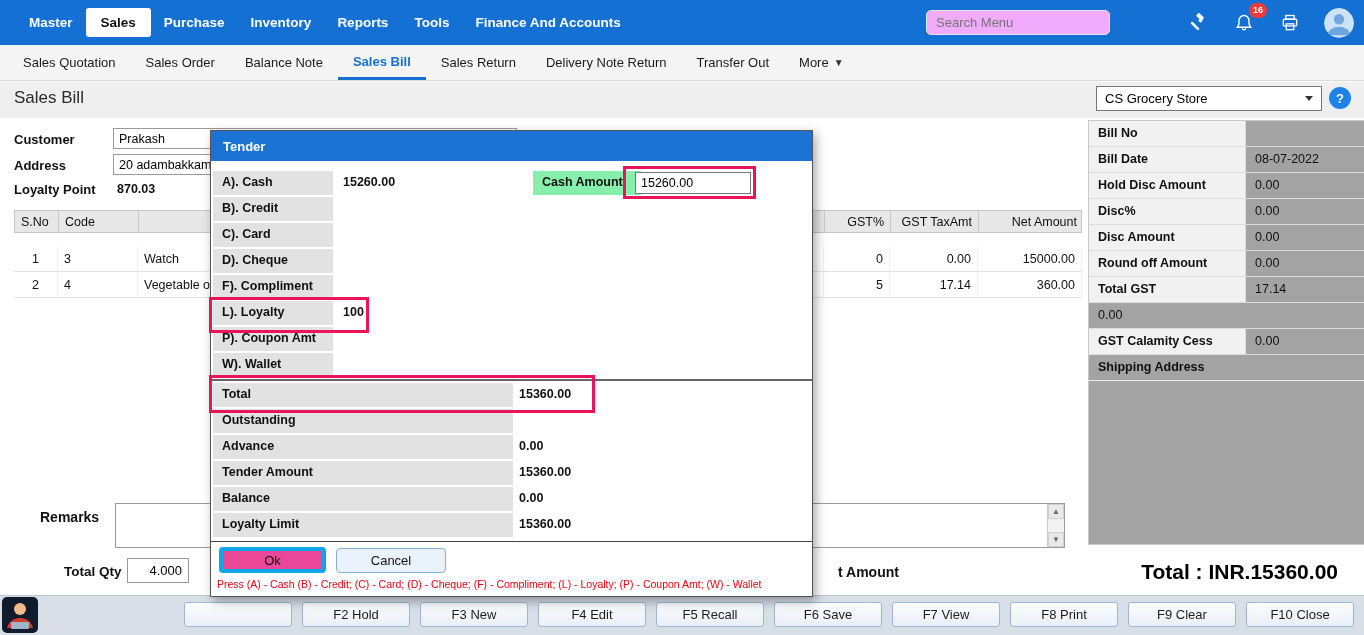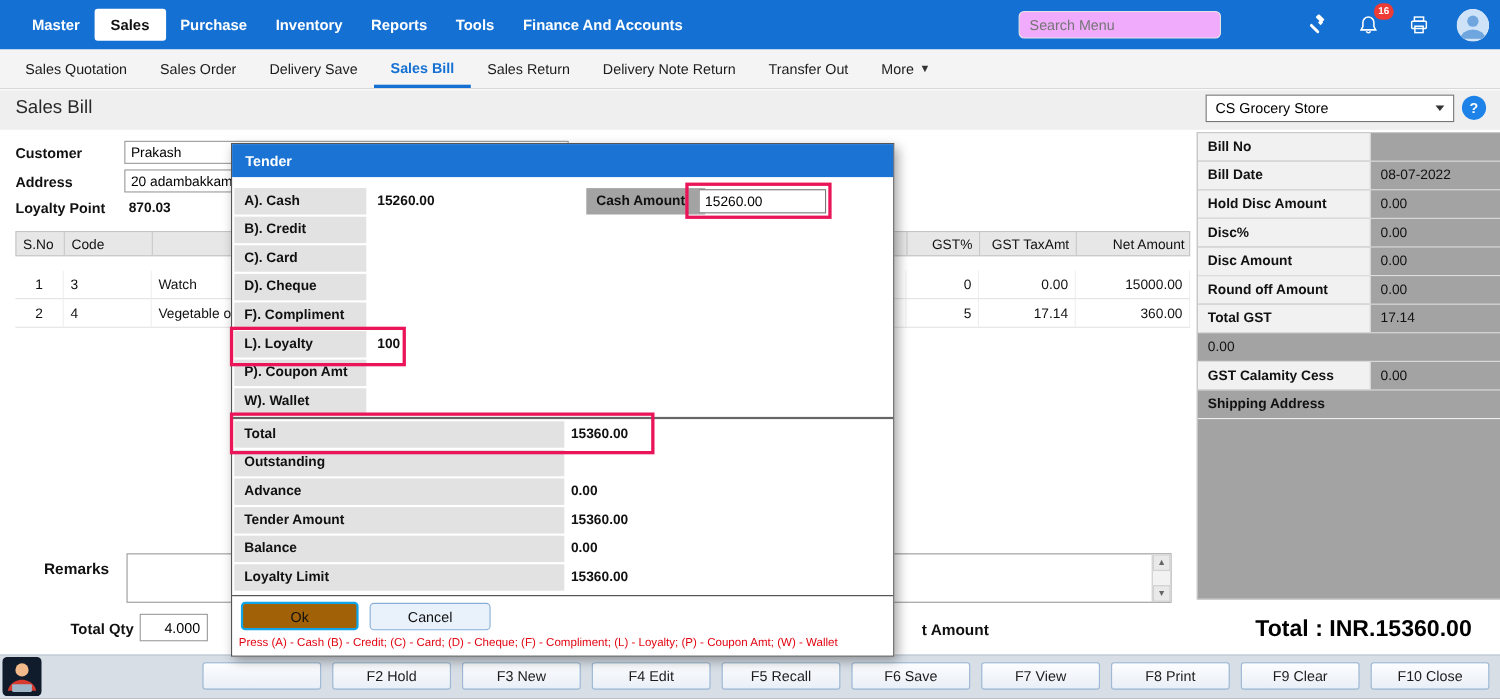--- a/index.html
+++ b/index.html
@@ -69,28 +69,28 @@
   .fbtn{width:108px;height:25px;border:1px solid #9cb8d6;border-radius:3px;background:linear-gradient(#fcfdfe,#e9eff7);font-size:13px;color:#1c1c1c;display:flex;align-items:center;justify-content:center;cursor:pointer;font-family:"Liberation Sans",sans-serif;}
   .app-logo{position:absolute;left:2px;top:597px;width:36px;height:36px;border-radius:5px;overflow:hidden;cursor:pointer;}
 
   
   .dialog{position:absolute;left:210px;top:130px;width:603px;height:467px;background:#fff;border:1px solid #555;box-shadow:3px 4px 10px rgba(0,0,0,.35);z-index:50;}
   .dlg-title{height:30px;background:#1b74d4;color:#fff;font-weight:bold;font-size:13px;display:flex;align-items:center;padding:0 12px;}
   .dlg-options{position:absolute;left:0;top:40px;width:100%;height:205px;overflow:hidden;}
   .opt-row{height:26px;position:relative;}
   .opt-label{position:absolute;left:2px;top:0;width:120px;height:24px;background:#e2e2e2;font-weight:bold;font-size:12.5px;color:#111;padding:4px 9px;}
   .opt-value{position:absolute;left:132px;top:4px;font-weight:bold;font-size:12.5px;color:#111;}
-  .dlg-cashlabel{position:absolute;left:322px;top:40px;width:108px;height:24px;background:#a3a3a3;font-weight:bold;font-size:12.5px;color:#111;padding:4px 9px;}
+  .dlg-cashlabel{position:absolute;left:322px;top:40px;width:108px;height:24px;background:#86efac;font-weight:bold;font-size:12.5px;color:#111;padding:4px 9px;}
   .dlg-cashinput{position:absolute;left:424px;top:41px;width:116px;height:22px;border:1px solid #777;font-size:12.5px;padding:0 5px;font-family:"Liberation Sans",sans-serif;}
   .dlg-summary{position:absolute;left:0;top:248px;width:100%;border-top:2px solid #666;padding-top:2px;}
   .sum-row{height:26px;position:relative;}
   .sum-label{position:absolute;left:2px;top:0;width:300px;height:24px;background:#e2e2e2;font-weight:bold;font-size:12.5px;color:#111;padding:4px 9px;}
   .sum-value{position:absolute;left:308px;top:4px;font-weight:bold;font-size:12.5px;color:#111;}
   .dlg-btnline{position:absolute;left:0;top:410px;width:100%;border-top:1px solid #444;}
-  .dlg-ok{position:absolute;left:8px;top:416px;width:107px;height:26px;background:#a16207;border:2px solid #0ea5e9;border-radius:4px;font-size:13px;color:#111;display:flex;align-items:center;justify-content:center;cursor:pointer;}
+  .dlg-ok{position:absolute;left:8px;top:416px;width:107px;height:26px;background:#ec4899;border:4px solid #0ea5e9;border-radius:4px;font-size:13px;color:#111;display:flex;align-items:center;justify-content:center;cursor:pointer;}
   .dlg-cancel{position:absolute;left:125px;top:417px;width:110px;height:25px;background:#e9f1fb;border:1px solid #88aed6;border-radius:4px;font-size:13px;color:#111;display:flex;align-items:center;justify-content:center;cursor:pointer;}
   .dlg-hint{position:absolute;left:6px;top:447px;font-size:10.5px;color:#e30613;white-space:nowrap;}
 
   .hl{position:absolute;border:3px solid #ea1558;z-index:60;pointer-events:none;background:transparent;}
   #hl-cash{left:412px;top:35px;width:133px;height:33px;}
   #hl-loyalty{left:-2px;top:166px;width:160px;height:36px;}
   #hl-total{left:-2px;top:244px;width:386px;height:38px;}
 </style>
 </head>
 <body>
@@ -136,21 +136,21 @@
             <circle cx="16" cy="12" r="5.5" fill="#6fa6dd"></circle>
             <path d="M4 29a12 9 0 0 1 24 0z" fill="#6fa6dd"></path>
           </svg>
       </span>
     </div>
   </div>
 
   <div class="subnav">
     <div class="subnav-item">Sales Quotation</div>
     <div class="subnav-item">Sales Order</div>
-    <div class="subnav-item">Delivery Save</div>
+    <div class="subnav-item">Balance Note</div>
     <div class="subnav-item active">Sales Bill</div>
     <div class="subnav-item">Sales Return</div>
     <div class="subnav-item">Delivery Note Return</div>
     <div class="subnav-item">Transfer Out</div>
     <div class="subnav-item">
         <span>More</span>
         <span class="chev">▼</span>
       </div>
   </div>
 

